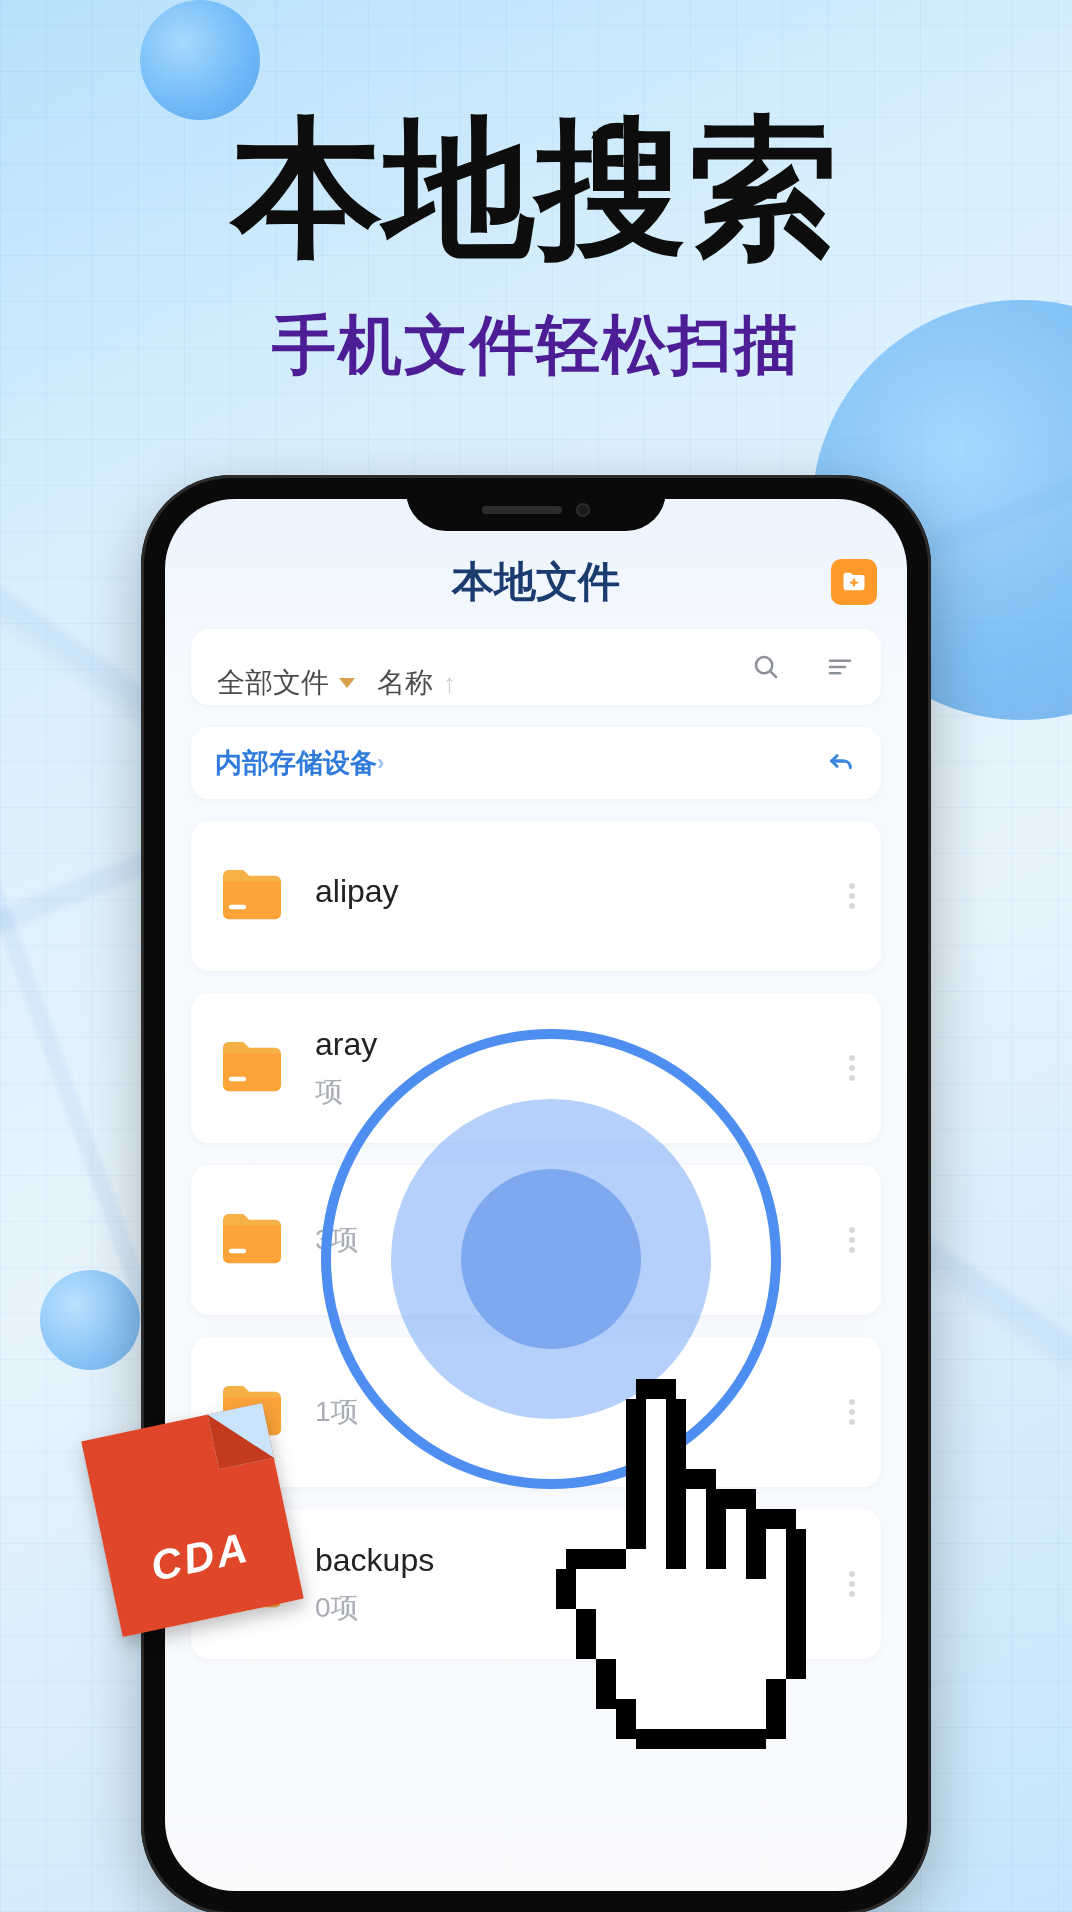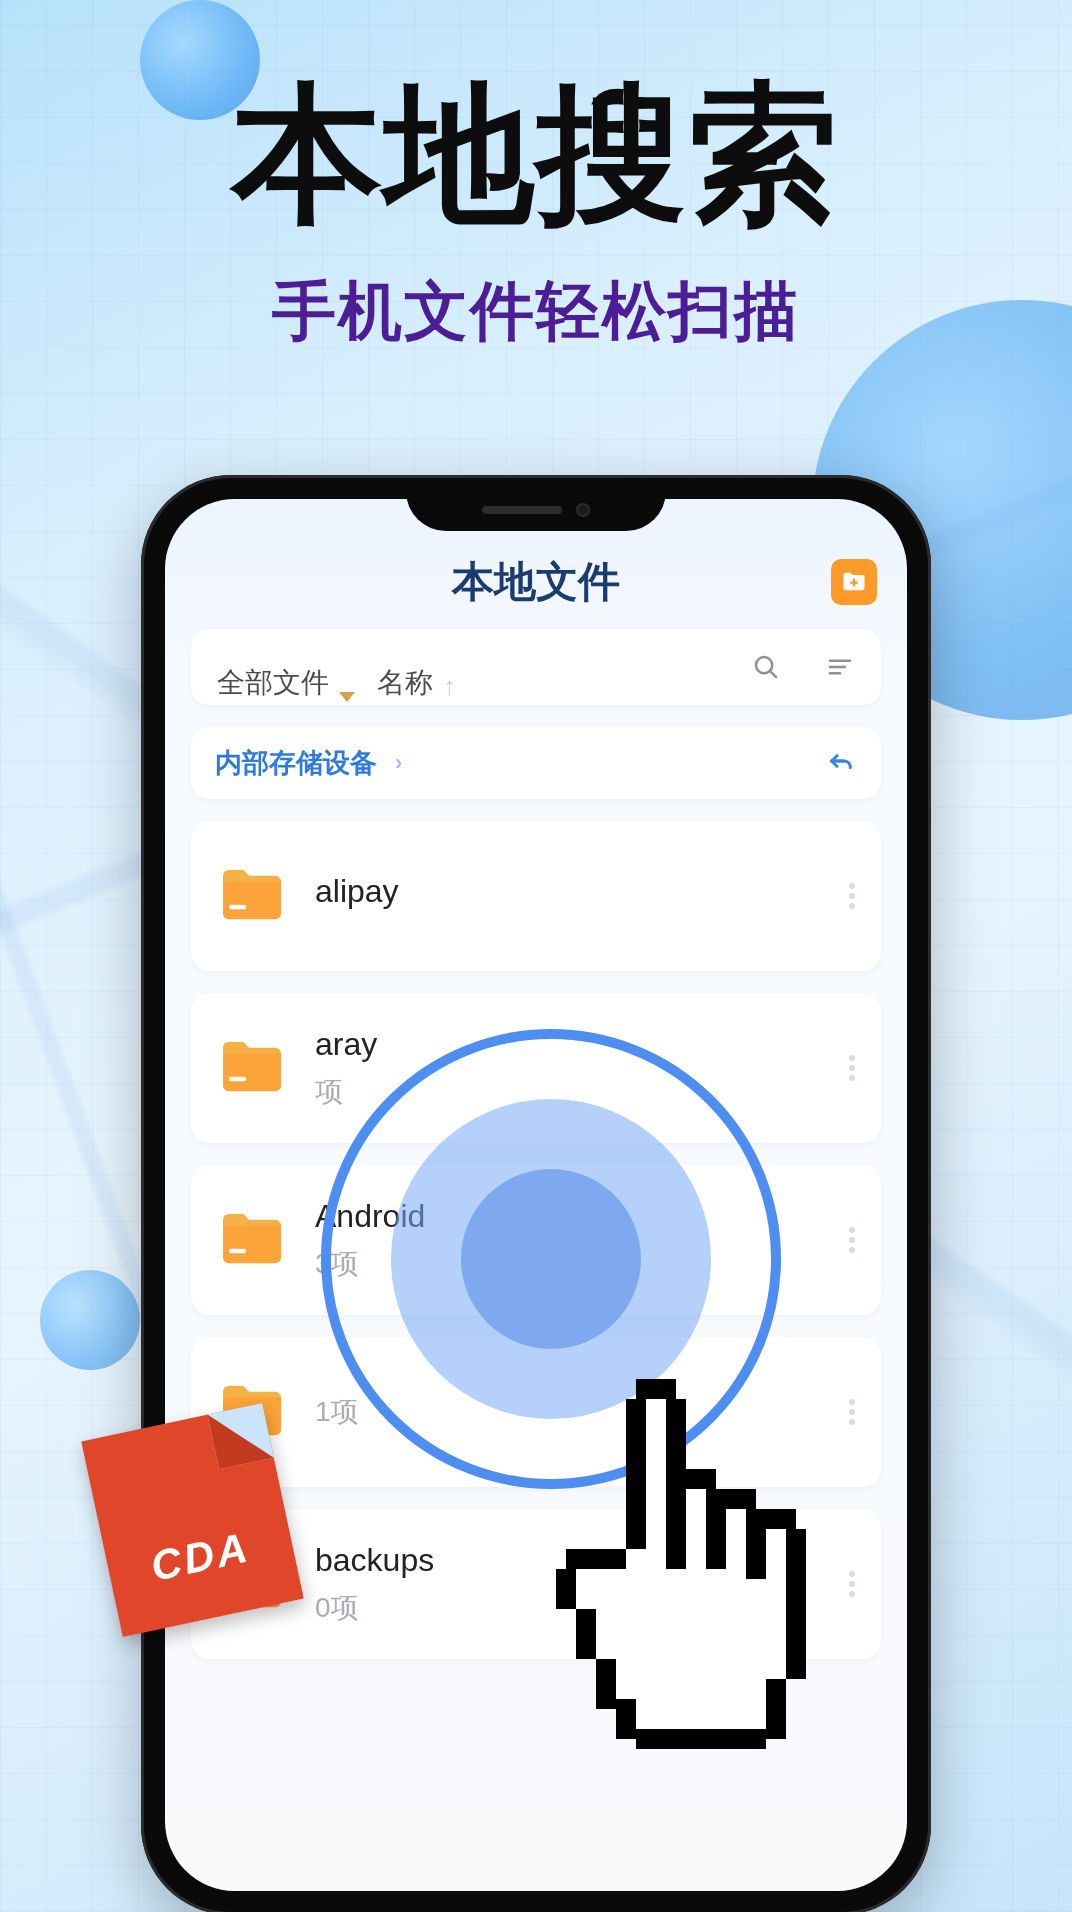--- a/index.html
+++ b/index.html
@@ -32,21 +32,21 @@
     background: radial-gradient(circle at 35% 35%, #9cd5ff 0%, #4ca6f5 60%, #2f87df 100%);
     left:40px; top:1270px; opacity:.6; }
 
   
   .hero-title {
     position: relative;
     text-align: center;
     font-size: 150px;
     font-weight: 900;
     color: #0d0d0d;
-    padding-top: 56px;
+    padding-top: 90px;
     letter-spacing: 2px;
   }
   .hero-sub {
     position: relative;
     text-align: center;
     font-size: 64px;
     font-weight: 700;
     color: #4c1d95;
     margin-top: 10px;
     letter-spacing: 2px;
@@ -107,35 +107,35 @@
 
   .toolbar{
     margin: 12px 26px 0;
     background:#fff; border-radius:18px;
     height:76px;
     display:flex; align-items:center;
     padding: 0 26px; gap:22px;
     color:#4b4b4b; font-size:28px;
     box-shadow: 0 2px 6px rgba(0,0,0,.04);
   }
-  .drop { display:flex; align-items:flex-end; gap:10px;margin-top:32px; }
+  .drop { display:flex; align-items:center; gap:10px;margin-top:32px; }
   .caret-down{ width:0;height:0;border-left:8px solid transparent;border-right:8px solid transparent;border-top:10px solid #d7a04a;}
   .arrow-up{ color:#cfcfcf; font-size:26px; }
   .spacer{ flex:1; }
   .icon-btn{ color:#8a8f96; display:flex; }
 
   .breadcrumb-bar{
     margin: 22px 26px 0;
     background:#fff; border-radius:18px;
     height:72px;
     display:flex; align-items:center;
     padding: 0 24px;
     box-shadow: 0 2px 6px rgba(0,0,0,.04);
   }
-  .crumb{ color:#2f7bdc; font-size:27px; font-weight:600; display:flex; align-items:center; gap:18px;}
+  .crumb{ color:#2f7bdc; font-size:27px; font-weight:600; display:flex; align-items:center; gap:0;}
   .crumb .chev{ color:#9cbef0; font-size:22px; }
   .undo{ color:#3a86df; }
 
   .list{ margin: 22px 26px 0; display:flex; flex-direction:column; gap:22px; }
   .item{
     background:#fff; border-radius:18px; height:150px;
     display:flex; align-items:center; padding:0 26px;
     box-shadow: 0 2px 6px rgba(0,0,0,.04);
   }
   .folder-icon{ width:70px; height:58px; margin-right:28px; flex:none; }
@@ -289,21 +289,20 @@
           </div>
       </div>
 
       <div class="item">
         <svg class="folder-icon" viewBox="0 0 24 20">
           <path fill="#f5b046" d="M2 3a2 2 0 0 1 2-2h5l2 2h9a2 2 0 0 1 2 2v1H2z"></path>
           <path fill="#fca43a" d="M2 5h20v11a2 2 0 0 1-2 2H4a2 2 0 0 1-2-2z"></path>
           <rect x="4" y="13" width="6" height="1.6" rx=".8" fill="#fff"></rect>
         </svg>
         <div class="info">
-          <div class="name">Android</div>
           <div class="meta">3项</div>
         </div>
         <div class="dots">
             <span></span>
             <span></span>
             <span></span>
           </div>
       </div>
 
       <div class="item">

